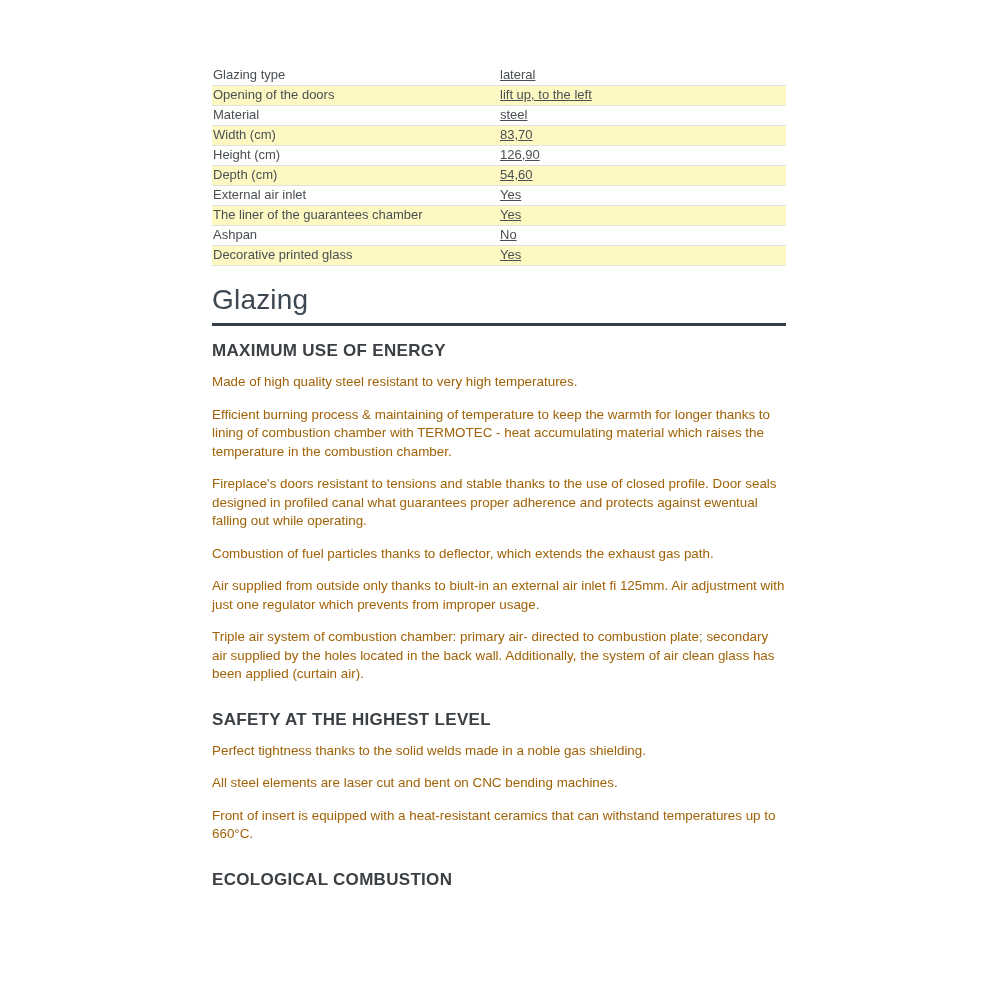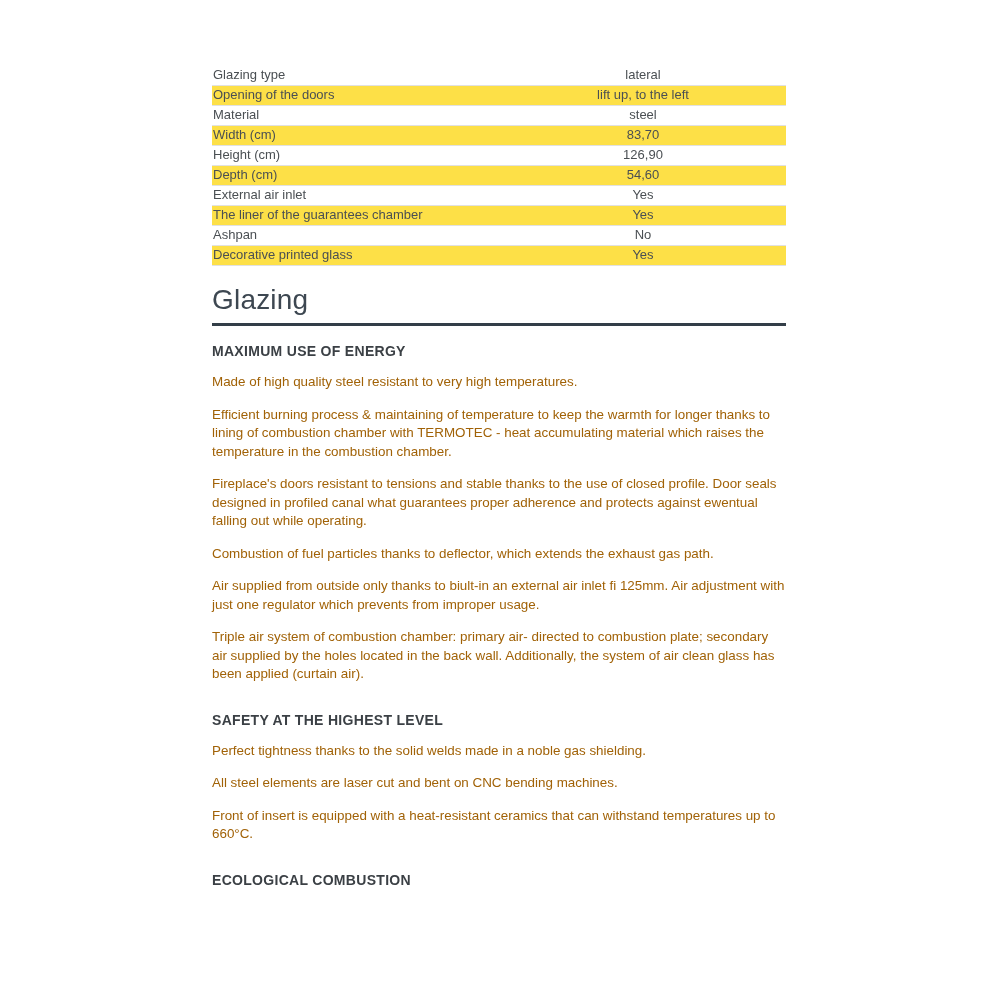--- a/index.html
+++ b/index.html
@@ -25,49 +25,49 @@
   table.spec {
     width: 100%;
     border-collapse: collapse;
     font-size: 13px;
     color: #4a4f53;
   }
   table.spec tr {
     border-bottom: 1px solid #e1e1e1;
   }
   table.spec tr.striped {
-    background: #fde047;
+    background: #fef9c3;
   }
   table.spec td {
     padding: 2px 0 3px 1px;
     line-height: 14px;
     vertical-align: middle;
   }
   td.spec-label { width: 50%; text-align: left; }
-  td.spec-value { width: 50%; text-align: center; padding-left: 0; }
+  td.spec-value { width: 50%; text-align: left; padding-left: 0; text-decoration: underline; }
 
   
   .features-title {
     margin: 18px 0 0 0;
     font-size: 28px;
     font-weight: 400;
     color: #3d4751;
     letter-spacing: 0.2px;
     line-height: 32px;
   }
   .title-rule {
     border: none;
     border-top: 3px solid #333e48;
     margin: 7px 0 0 0;
   }
   .section { margin-top: 17px; }
   .section + .section { margin-top: 28px; }
   .section-heading {
     margin: 0 0 0 0;
-    font-size: 14px;
+    font-size: 17px;
     font-weight: bold;
     color: #3b4045;
     letter-spacing: 0.3px;
     line-height: 16px;
   }
   .para {
     margin: 14px 0;
     font-size: 13.4px;
     line-height: 18.5px;
     color: #a16207;

